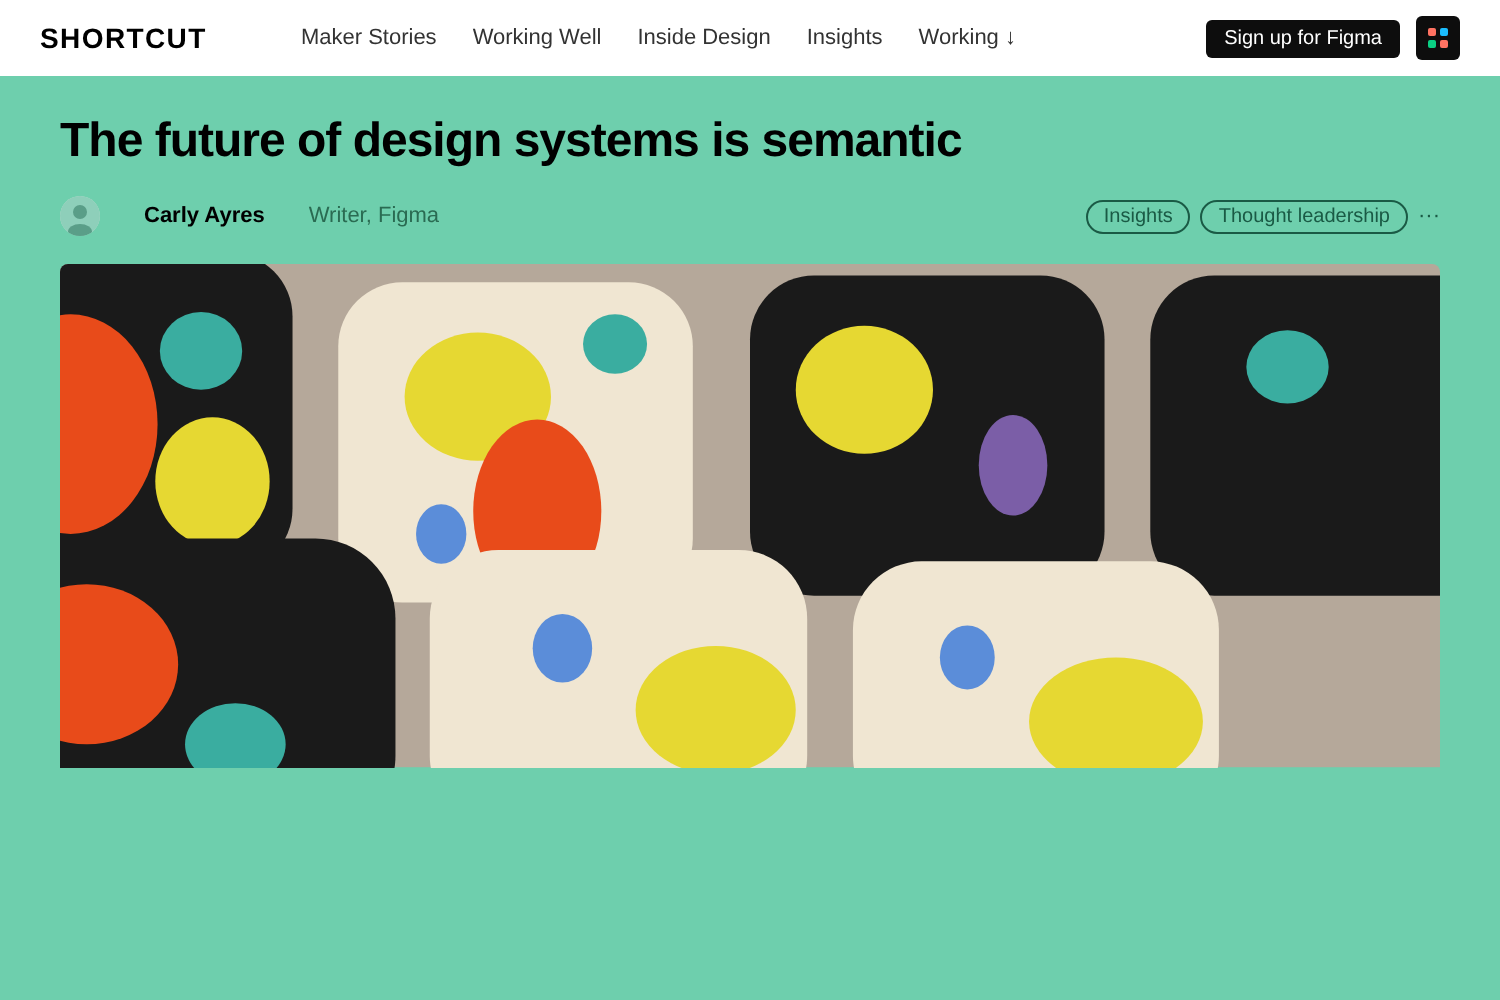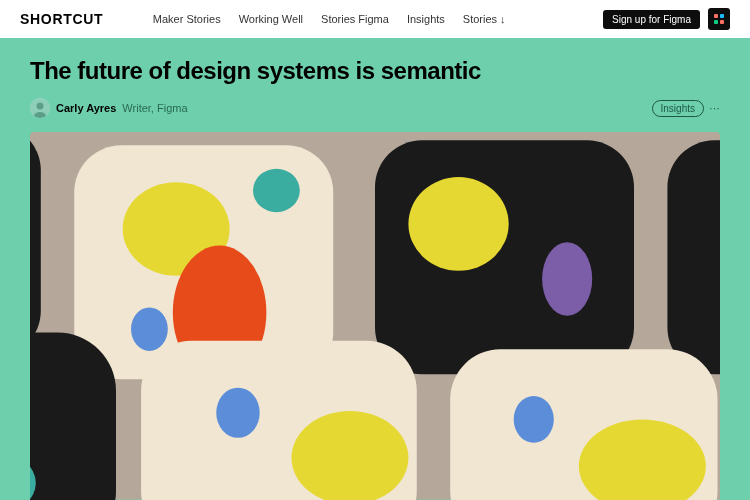--- a/index.html
+++ b/index.html
@@ -7,21 +7,21 @@
     body {
       width: 750px;
       height: 500px;
       overflow: hidden;
       background: #6ECFAD;
       font-family: -apple-system, BlinkMacSystemFont, 'Helvetica Neue', Arial, sans-serif;
     }
 
     .page-wrapper {
       width: 750px;
-      height: 500px;
+      height: 384px;
       background: #6ECFAD;
       display: flex;
       flex-direction: column;
     }
 
     
     .nav {
       background: #fff;
       display: flex;
       align-items: center;
@@ -107,21 +107,21 @@
 
     .article-meta {
       display: flex;
       align-items: center;
       justify-content: space-between;
     }
 
     .author-area {
       display: flex;
       align-items: center;
-      gap: 6px;
+      gap: 22px;
     }
 
     .author-avatar {
       width: 20px;
       height: 20px;
       border-radius: 50%;
       background: #b0d8ca;
       overflow: hidden;
       display: flex;
       align-items: center;
@@ -182,23 +182,23 @@
 <body>
 
 <div class="page-wrapper">
 
   <nav class="nav">
     <div class="nav-logo">SHORTCUT</div>
 
     <div class="nav-links">
       <span class="nav-link">Maker Stories</span>
       <span class="nav-link">Working Well</span>
-      <span class="nav-link">Stories Figma</span>
+      <span class="nav-link">Inside Design</span>
       <span class="nav-link">Insights</span>
-      <span class="nav-link">Stories ↓</span>
+      <span class="nav-link">Working ↓</span>
     </div>
 
     <div class="nav-right">
       <div class="signup-btn">Sign up for Figma</div>
       <div class="figma-icon">
         <svg width="12" height="12" viewBox="0 0 12 12" fill="none">
           <rect x="1" y="1" width="4" height="4" rx="1" fill="#ff7262"></rect>
           <rect x="7" y="1" width="4" height="4" rx="1" fill="#1abcfe"></rect>
           <rect x="1" y="7" width="4" height="4" rx="1" fill="#0acf83"></rect>
           <rect x="7" y="7" width="4" height="4" rx="1" fill="#ff7262"></rect>
@@ -218,20 +218,21 @@
             <circle cx="10" cy="8" r="3.5" fill="#5a9e88"></circle>
             <ellipse cx="10" cy="18" rx="6" ry="4" fill="#5a9e88"></ellipse>
           </svg>
         </div>
         <span class="author-name">Carly Ayres</span>
         <span class="author-role">Writer, Figma</span>
       </div>
 
       <div class="tags-area">
         <span class="tag">Insights</span>
+        <span class="tag">Thought leadership</span>
         <span class="tag-more">···</span>
       </div>
     </div>
   </div>
 
   <div class="illustration-wrapper">
     <svg class="illustration" viewBox="0 0 690 220" preserveAspectRatio="xMidYMid slice" xmlns="http://www.w3.org/2000/svg">
 
       <rect width="690" height="220" fill="#B5A89A"></rect>
 

